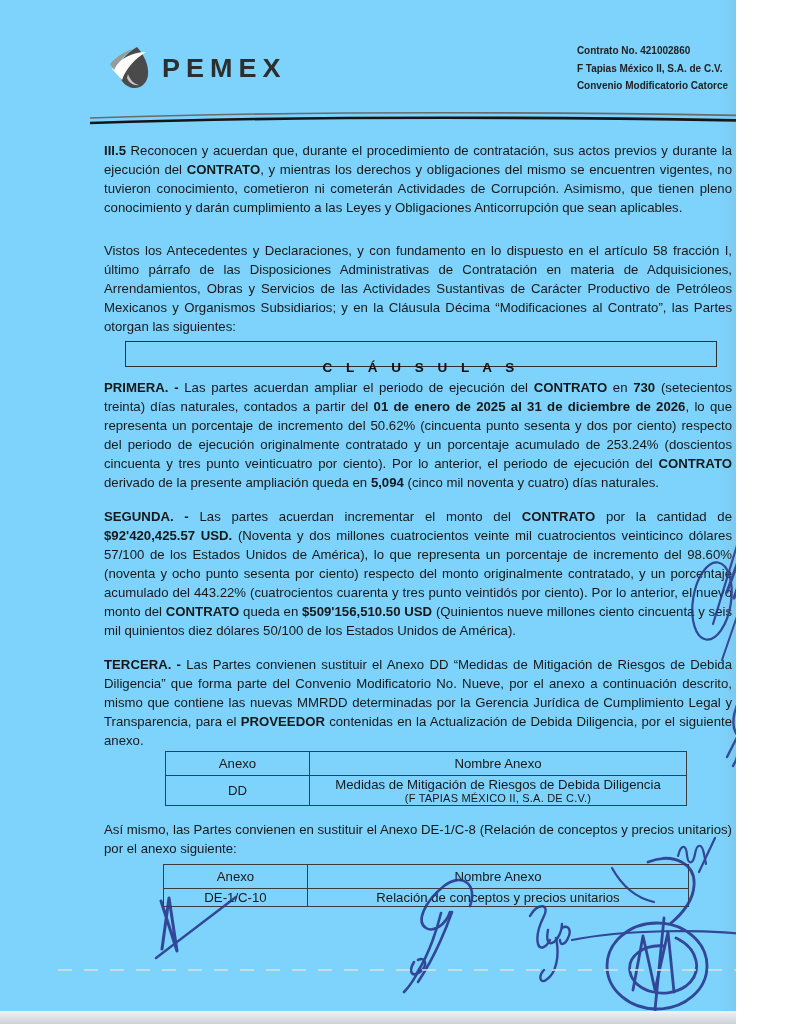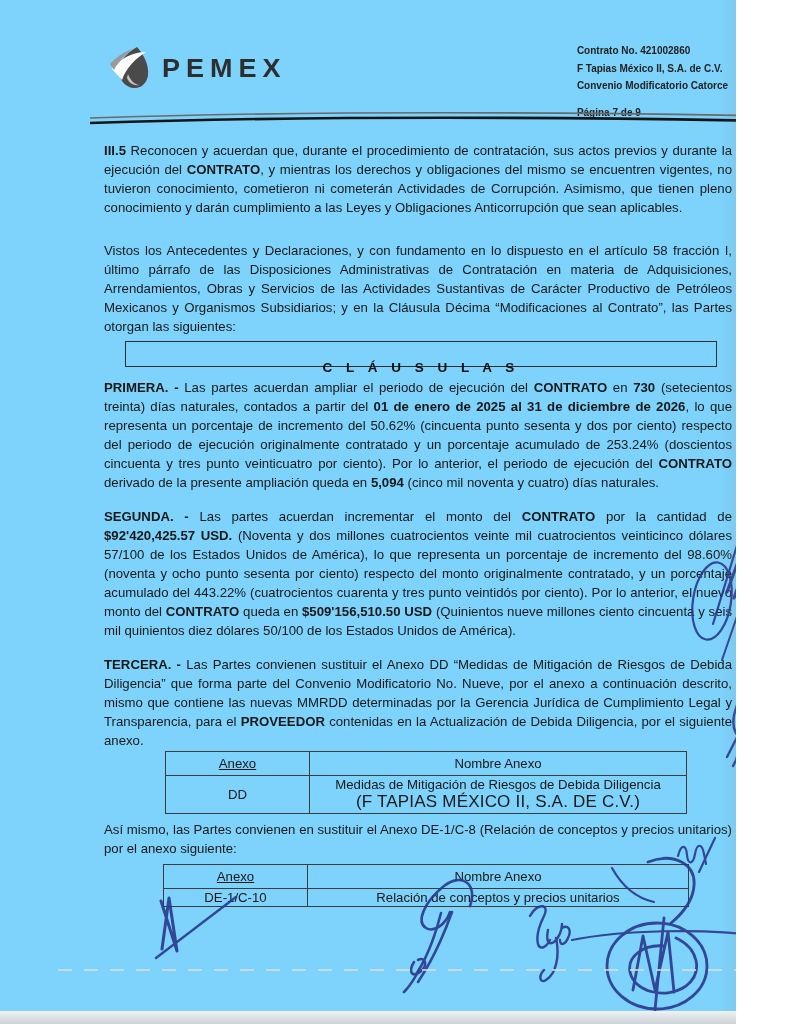--- a/index.html
+++ b/index.html
@@ -24,23 +24,23 @@
         border:1.6px solid #2e2e2e;display:flex;align-items:center;justify-content:center;}
   .clausulas-box span{font-size:13.5px;font-weight:bold;letter-spacing:5px;color:#111;margin-top:26px;}
 
   
   table.anexo{position:absolute;border-collapse:collapse;font-size:13.2px;color:#181818;
         table-layout:fixed;}
   table.anexo th,table.anexo td{border:1.5px solid #3c3c3c;text-align:center;
         font-weight:normal;padding:1px 4px;vertical-align:middle;}
   table.t1{left:165px;top:751px;width:522px;}
   table.t2{left:163px;top:864px;width:526px;}
-  .col-a{width:135px;text-decoration:underline;}
+  .col-a{width:135px;}
   th{height:21px;}
-  .caps-line{font-size:17px;letter-spacing:.2px;}
+  .caps-line{font-size:11px;letter-spacing:.2px;}
 
   
   .ink{position:absolute;left:0;top:0;pointer-events:none;}
 
   
   .fold-line{position:absolute;left:58px;top:969px;width:690px;height:2px;opacity:.75;
      background:repeating-linear-gradient(90deg,#e0e0df 0 14px,transparent 14px 26px);}
   .bottom-strip{position:absolute;left:0;bottom:0;width:796px;height:13px;
      background:linear-gradient(#f0f2f3,#ccd2d8);}
   .right-shade{position:absolute;right:0;top:0;width:16px;height:1024px;
@@ -58,21 +58,20 @@
       <path d="M4,20 C10,13 18,8 26,5 C18,13 11,19 8,26 Z" fill="#9a9a9a"></path>
       <path d="M22,30 C24,36 28,40 33,41 C28,42 23,39 21,34 Z" fill="#c7c7c7"></path>
     </svg>
     <span class="logo-word">PEMEX</span>
   </div>
 
   <div class="hdr-right">
     <div>Contrato No. 421002860</div>
     <div>F Tapias México II, S.A. de C.V.</div>
     <div>Convenio Modificatorio Catorce</div>
-    <div class="page-num">Página 7 de 9</div>
   </div>
 
   <svg class="rule-svg" width="796" height="130" viewBox="0 0 796 130">
     <path d="M90,118 C300,111 560,112 772,116" stroke="#6a6a6a" stroke-width="1.6" fill="none"></path>
     <path d="M90,123 C300,116 560,117 772,121" stroke="#151515" stroke-width="2.6" fill="none"></path>
   </svg>
 
   <p class="para" style="top:141px"><b>III.5</b><span>      Reconocen y acuerdan que, durante el procedimiento de contratación, sus actos previos y durante la ejecución del </span><b>CONTRATO</b><span>, y mientras los derechos y obligaciones del mismo se encuentren vigentes, no tuvieron conocimiento, cometieron ni cometerán Actividades de Corrupción. Asimismo, que tienen pleno conocimiento y darán cumplimiento a las Leyes y Obligaciones Anticorrupción que sean aplicables.</span></p>
   <p class="para" style="top:241px"><span>Vistos los Antecedentes y Declaraciones, y con fundamento en lo dispuesto en el artículo 58 fracción I, último párrafo de las Disposiciones Administrativas de Contratación en materia de Adquisiciones, Arrendamientos, Obras y Servicios de las Actividades Sustantivas de Carácter Productivo de Petróleos Mexicanos y Organismos Subsidiarios; y en la Cláusula Décima “Modificaciones al Contrato”, las Partes otorgan las siguientes:</span></p>
 

